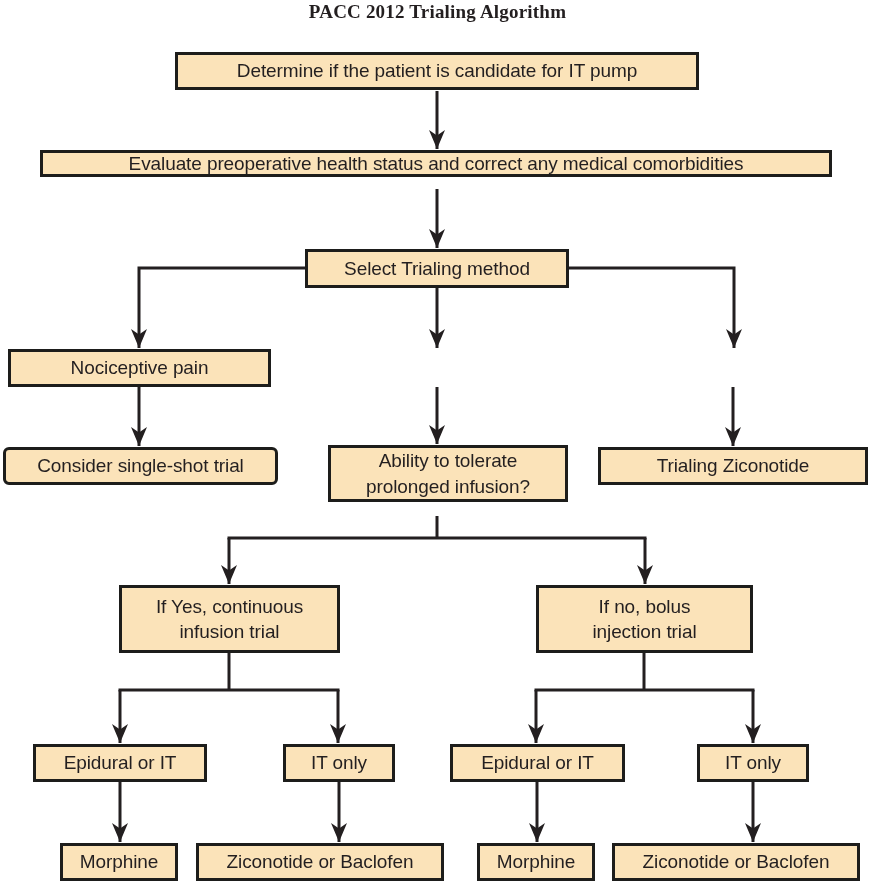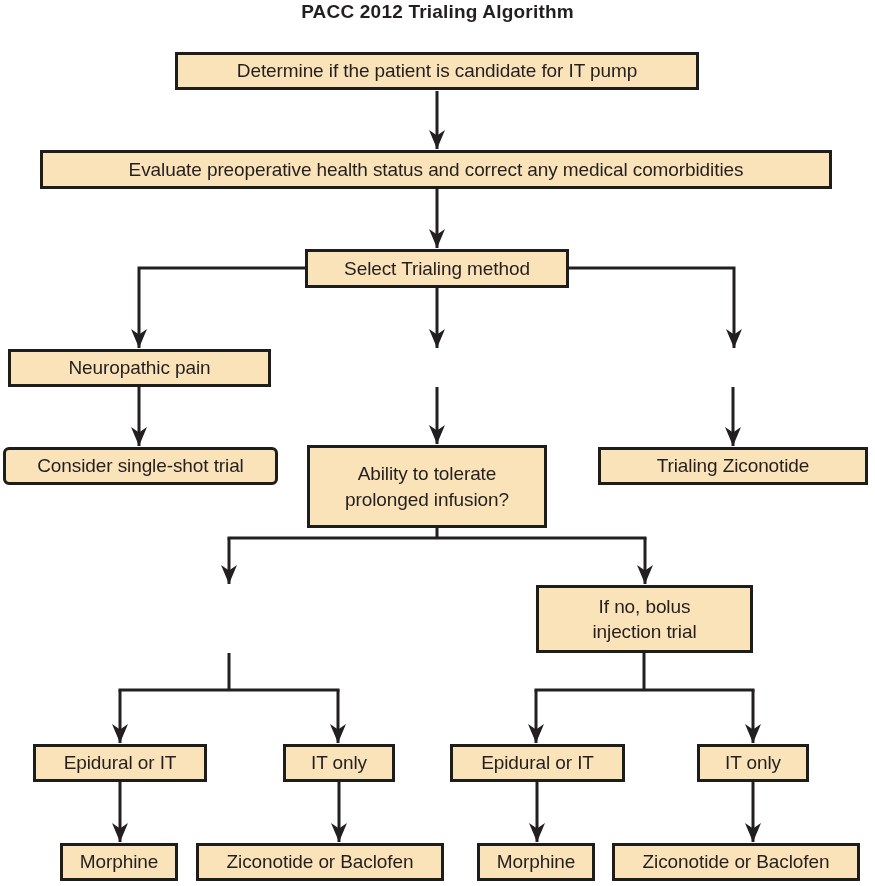--- a/index.html
+++ b/index.html
@@ -18,20 +18,21 @@
   .chart-title {
     position: absolute;
     left: 0;
     right: 0;
     top: 1px;
     text-align: center;
     font-size: 19px;
     font-weight: bold;
     color: var(--color-text, #231f20);
     letter-spacing: 0.2px;
+    font-family: Liberation Serif, serif;
   }
   svg.connectors {
     position: absolute;
     left: 0;
     top: 0;
     width: 875px;
     height: 886px;
   }
   svg.connectors path {
     fill: none;
@@ -53,27 +54,27 @@
     display: flex;
     align-items: center;
     justify-content: center;
     text-align: center;
     white-space: pre-line;
     padding: 2px 0;
     letter-spacing: -0.1px;
   }
   
   #n-determine   { left: 175px; top: 52px;  width: 524px; height: 38px; }
-  #n-evaluate    { left: 40px;  top: 150px; width: 792px; height: 39px; }
+  #n-evaluate    { left: 40px;  top: 150px; width: 792px; height: 27px; }
   #n-select      { left: 305px; top: 249px; width: 264px; height: 39px; text-align: center; }
   #n-nociceptive { left: 8px;   top: 349px; width: 263px; height: 38px; }
   #n-complex     { left: 305px; top: 349px; width: 264px; height: 38px; }
   #n-neuropathic { left: 600px; top: 349px; width: 266px; height: 38px; }
   #n-singleshot  { left: 3px;   top: 447px; width: 275px; height: 38px; border-radius: 6px; }
-  #n-tolerate    { left: 307px; top: 445px; width: 240px; height: 83px; }
+  #n-tolerate    { left: 328px; top: 445px; width: 240px; height: 57px; }
   #n-considerzic { left: 598px; top: 447px; width: 270px; height: 38px; }
   #n-continuous  { left: 119px; top: 585px; width: 221px; height: 68px; }
   #n-bolus       { left: 536px; top: 585px; width: 217px; height: 68px; }
   #n-epidural-l  { left: 33px;  top: 744px; width: 174px; height: 38px; }
   #n-itonly-l    { left: 283px; top: 744px; width: 112px; height: 38px; }
   #n-epidural-r  { left: 450px; top: 744px; width: 175px; height: 38px; }
   #n-itonly-r    { left: 697px; top: 744px; width: 112px; height: 38px; }
   #n-morphine-l  { left: 60px;  top: 843px; width: 118px; height: 38px; }
   #n-zicbac-l    { left: 196px; top: 843px; width: 248px; height: 38px; }
   #n-morphine-r  { left: 477px; top: 843px; width: 118px; height: 38px; }
@@ -126,25 +127,27 @@
 
     <path d="M120,782 V842" marker-end="url(#ah)"></path>
     <path d="M339,782 V842" marker-end="url(#ah)"></path>
     <path d="M537,782 V842" marker-end="url(#ah)"></path>
     <path d="M753,782 V842" marker-end="url(#ah)"></path>
   </svg>
 
   <div class="node" id="n-determine">Determine if the patient is candidate for IT pump</div>
   <div class="node" id="n-evaluate">Evaluate preoperative health status and correct any medical comorbidities</div>
   <div class="node" id="n-select">Select Trialing method</div>
-  <div class="node" id="n-nociceptive">Neuropathic pain</div>
+  <div class="node" id="n-nociceptive">Nociceptive pain</div>
   <div class="node" id="n-singleshot">Consider single-shot trial</div>
   <div class="node" id="n-tolerate">Ability to tolerate
 prolonged infusion?</div>
   <div class="node" id="n-considerzic">Trialing Ziconotide</div>
+  <div class="node" id="n-continuous">If Yes, continuous
+infusion trial</div>
   <div class="node" id="n-bolus">If no, bolus
 injection trial</div>
   <div class="node" id="n-epidural-l">Epidural or IT</div>
   <div class="node" id="n-itonly-l">IT only</div>
   <div class="node" id="n-epidural-r">Epidural or IT</div>
   <div class="node" id="n-itonly-r">IT only</div>
   <div class="node" id="n-morphine-l">Morphine</div>
   <div class="node" id="n-zicbac-l">Ziconotide or Baclofen</div>
   <div class="node" id="n-morphine-r">Morphine</div>
   <div class="node" id="n-zicbac-r">Ziconotide or Baclofen</div>

